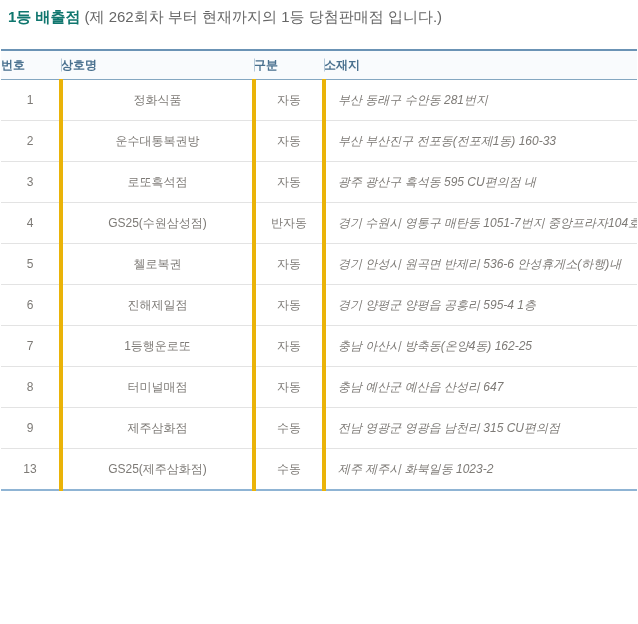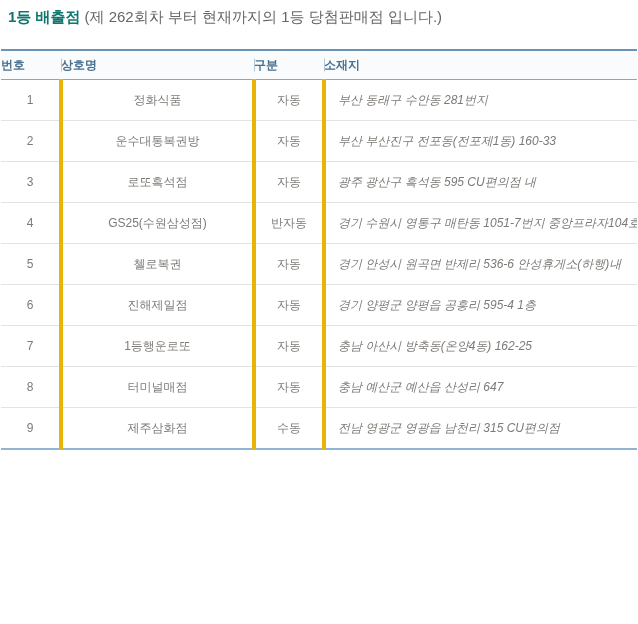--- a/index.html
+++ b/index.html
@@ -155,14 +155,20 @@
       <td class="cell-name">터미널매점</td>
       <td class="cell-type">자동</td>
       <td class="cell-address">충남 예산군 예산읍 산성리 647</td>
     </tr>
     <tr>
       <td class="cell-no">9</td>
       <td class="cell-name">제주삼화점</td>
       <td class="cell-type">수동</td>
       <td class="cell-address">전남 영광군 영광읍 남천리 315 CU편의점</td>
     </tr>
+    <tr>
+      <td class="cell-no">13</td>
+      <td class="cell-name">GS25(제주삼화점)</td>
+      <td class="cell-type">수동</td>
+      <td class="cell-address">제주 제주시 화북일동 1023-2</td>
+    </tr>
   </tbody>
 </table>
 
 </body></html>

